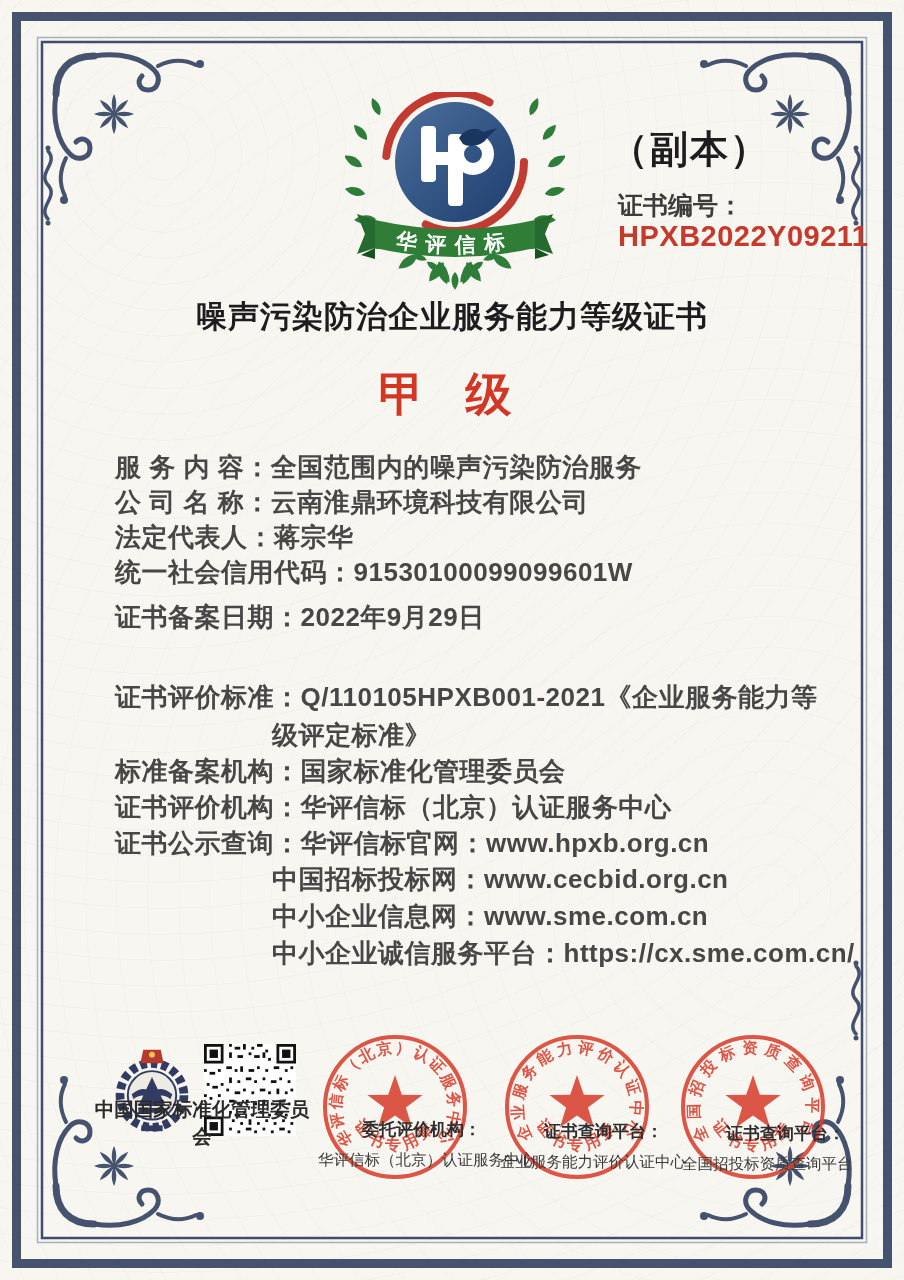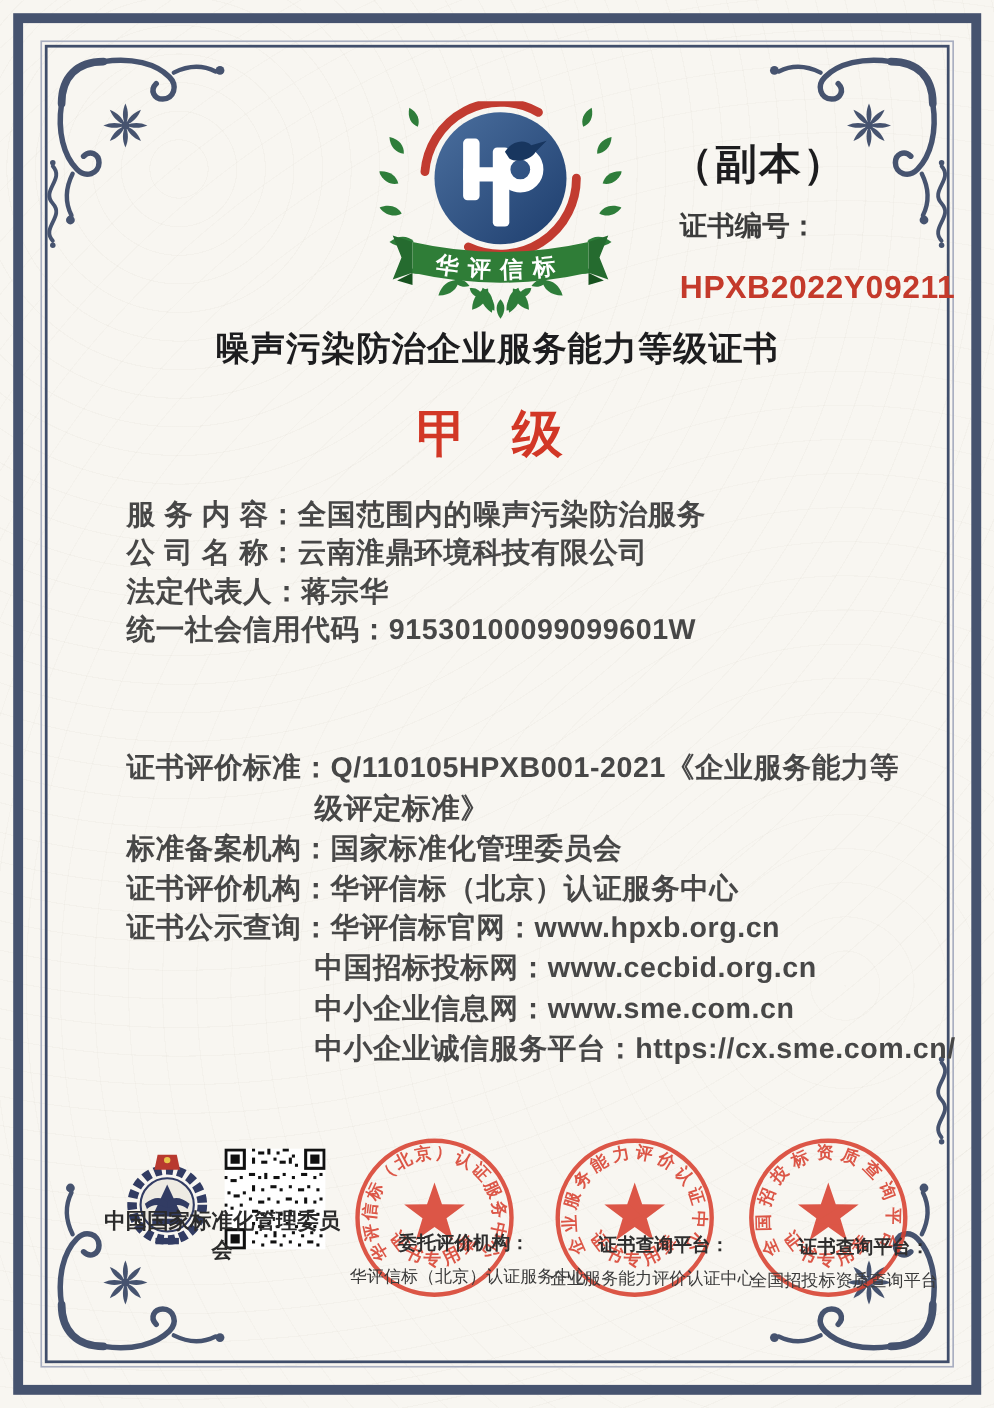--- a/index.html
+++ b/index.html
@@ -8,26 +8,26 @@
     position:relative;width:904px;height:1280px;overflow:hidden;
     background:
       repeating-radial-gradient(circle at 18% 12%, rgba(160,150,130,0.05) 0 1px, transparent 1px 26px),
       repeating-radial-gradient(circle at 85% 70%, rgba(160,150,130,0.045) 0 1px, transparent 1px 31px),
       #f8f6f1;
   }
   .abs{position:absolute;}
   
   .copy-label{left:610px;top:124px;font-size:38px;font-weight:800;color:#1d1d1f;letter-spacing:2px;}
   .certno-label{left:618px;top:189px;font-size:25px;font-weight:700;color:#3c3c3c;}
-  .certno-value{left:618px;top:220px;font-size:29px;font-weight:800;color:#c43a2b;letter-spacing:.5px;margin-top:26px;}
+  .certno-value{left:618px;top:220px;font-size:29px;font-weight:800;color:#c43a2b;letter-spacing:.5px;}
   .title{left:0;right:0;top:296px;text-align:center;font-size:31px;font-weight:900;color:#1d1d1f;letter-spacing:1px;}
   .grade{left:0;right:0;top:364px;text-align:center;font-size:46px;font-weight:900;color:#d23726;letter-spacing:14px;}
   
   .fline{left:115px;font-size:26px;font-weight:700;color:#474747;letter-spacing:.5px;white-space:nowrap;}
-  .fline.cont{left:286px;}
+  .fline.cont{left:272px;}
   
   .org-caption{left:92px;top:1096px;width:220px;text-align:center;font-size:19.5px;font-weight:600;color:#2b2b2b;}
   .seal{width:150px;height:150px;top:1032px;z-index:1;}
   .seal-overlay{z-index:2;}
   .seal-overlay .ol-label{font-size:17px;font-weight:800;color:#2e2e2e;white-space:nowrap;margin-left:44px;}
   .seal-overlay .ol-value{font-size:15.5px;font-weight:500;color:#3a3a3a;white-space:nowrap;margin-top:9px;}
 </style>
 </head>
 <body>
 
@@ -140,20 +140,21 @@
   <div class="abs certno-value">HPXB2022Y09211</div>
 
   <div class="abs title">噪声污染防治企业服务能力等级证书</div>
   <div class="abs grade">甲 级</div>
 
   <div class="abs fline" style="top:450px"><span>服 务 内 容：</span><span>全国范围内的噪声污染防治服务</span></div>
   <div class="abs fline" style="top:485px"><span>公 司 名 称：</span><span>云南淮鼎环境科技有限公司</span></div>
   <div class="abs fline" style="top:520px"><span>法定代表人：</span><span>蒋宗华</span></div>
   <div class="abs fline" style="top:555px"><span>统一社会信用代码：</span><span>91530100099099601W</span></div>
 
+  <div class="abs fline" style="top:600px"><span>证书备案日期：</span><span>2022年9月29日</span></div>
   <div class="abs fline" style="top:680px"><span>证书评价标准：</span><span>Q/110105HPXB001-2021《企业服务能力等</span></div>
   <div class="abs fline cont" style="top:718px"><span>级评定标准》</span></div>
 
   <div class="abs fline" style="top:754px"><span>标准备案机构：</span><span>国家标准化管理委员会</span></div>
   <div class="abs fline" style="top:790px"><span>证书评价机构：</span><span>华评信标（北京）认证服务中心</span></div>
   <div class="abs fline" style="top:826px"><span>证书公示查询：</span><span>华评信标官网：www.hpxb.org.cn</span></div>
   <div class="abs fline cont" style="top:862px"><span>中国招标投标网：www.cecbid.org.cn</span></div>
   <div class="abs fline cont" style="top:899px"><span>中小企业信息网：www.sme.com.cn</span></div>
   <div class="abs fline cont" style="top:936px"><span>中小企业诚信服务平台：https://cx.sme.com.cn/</span></div>
 

